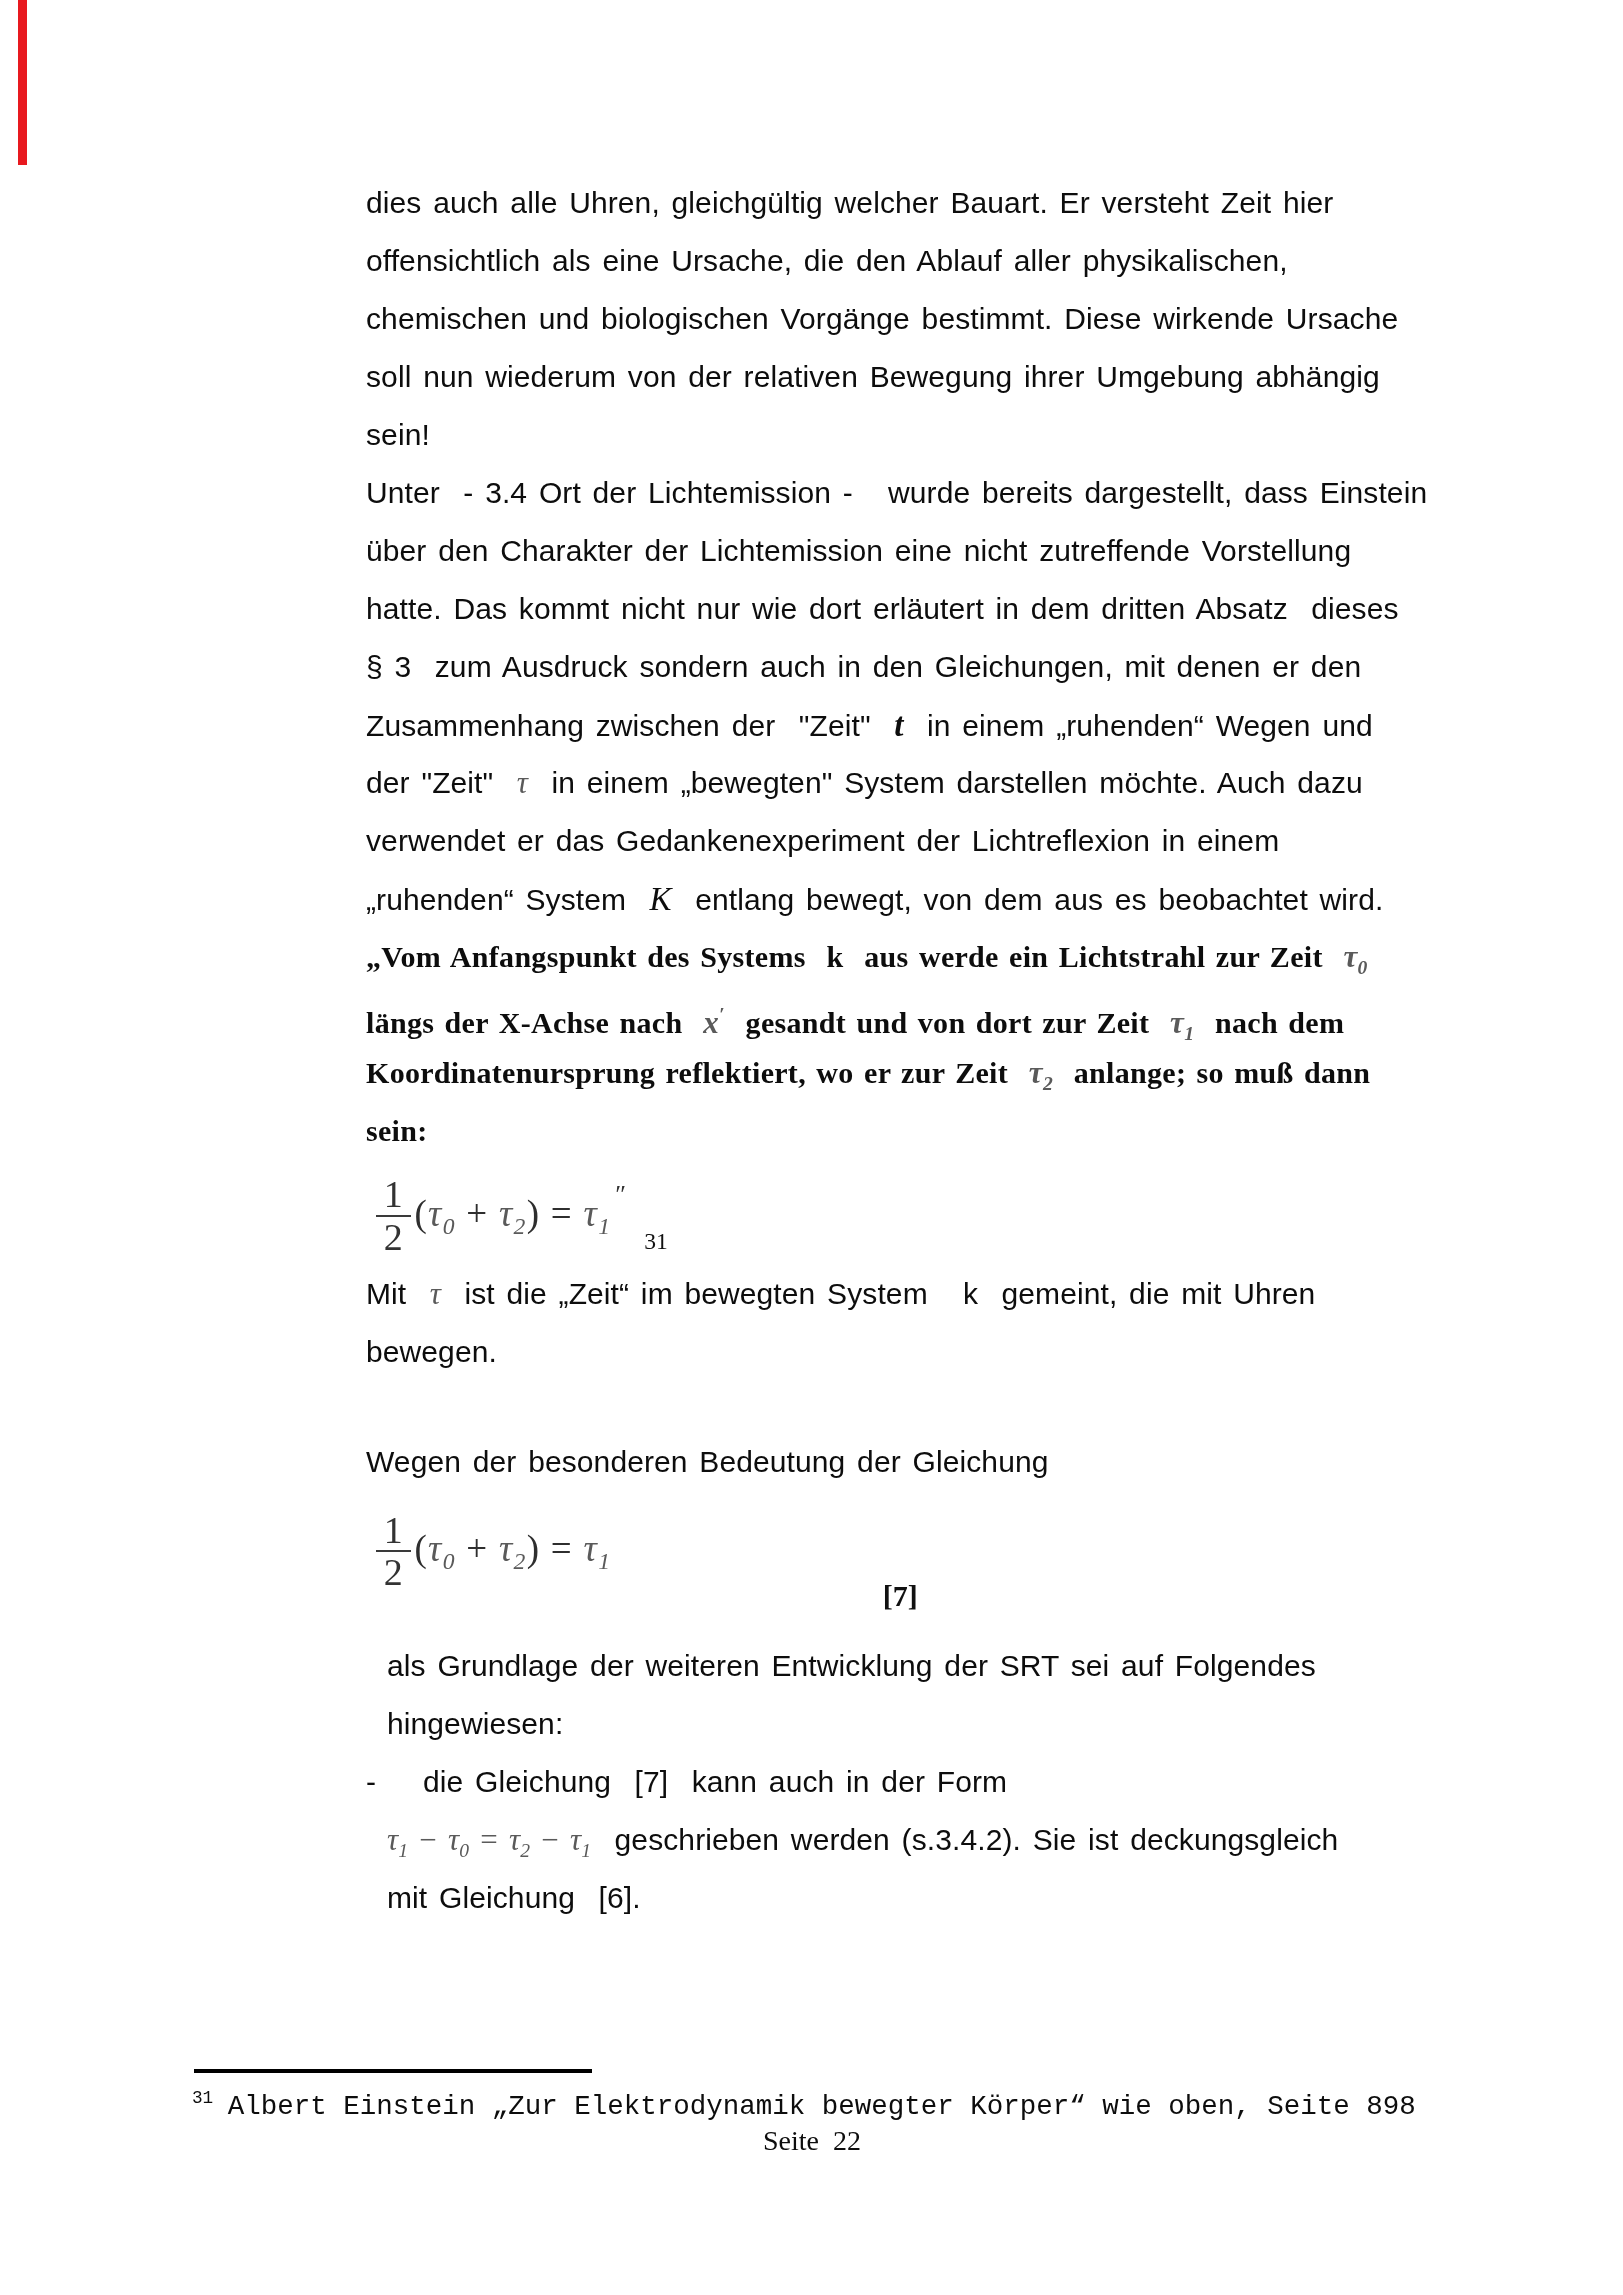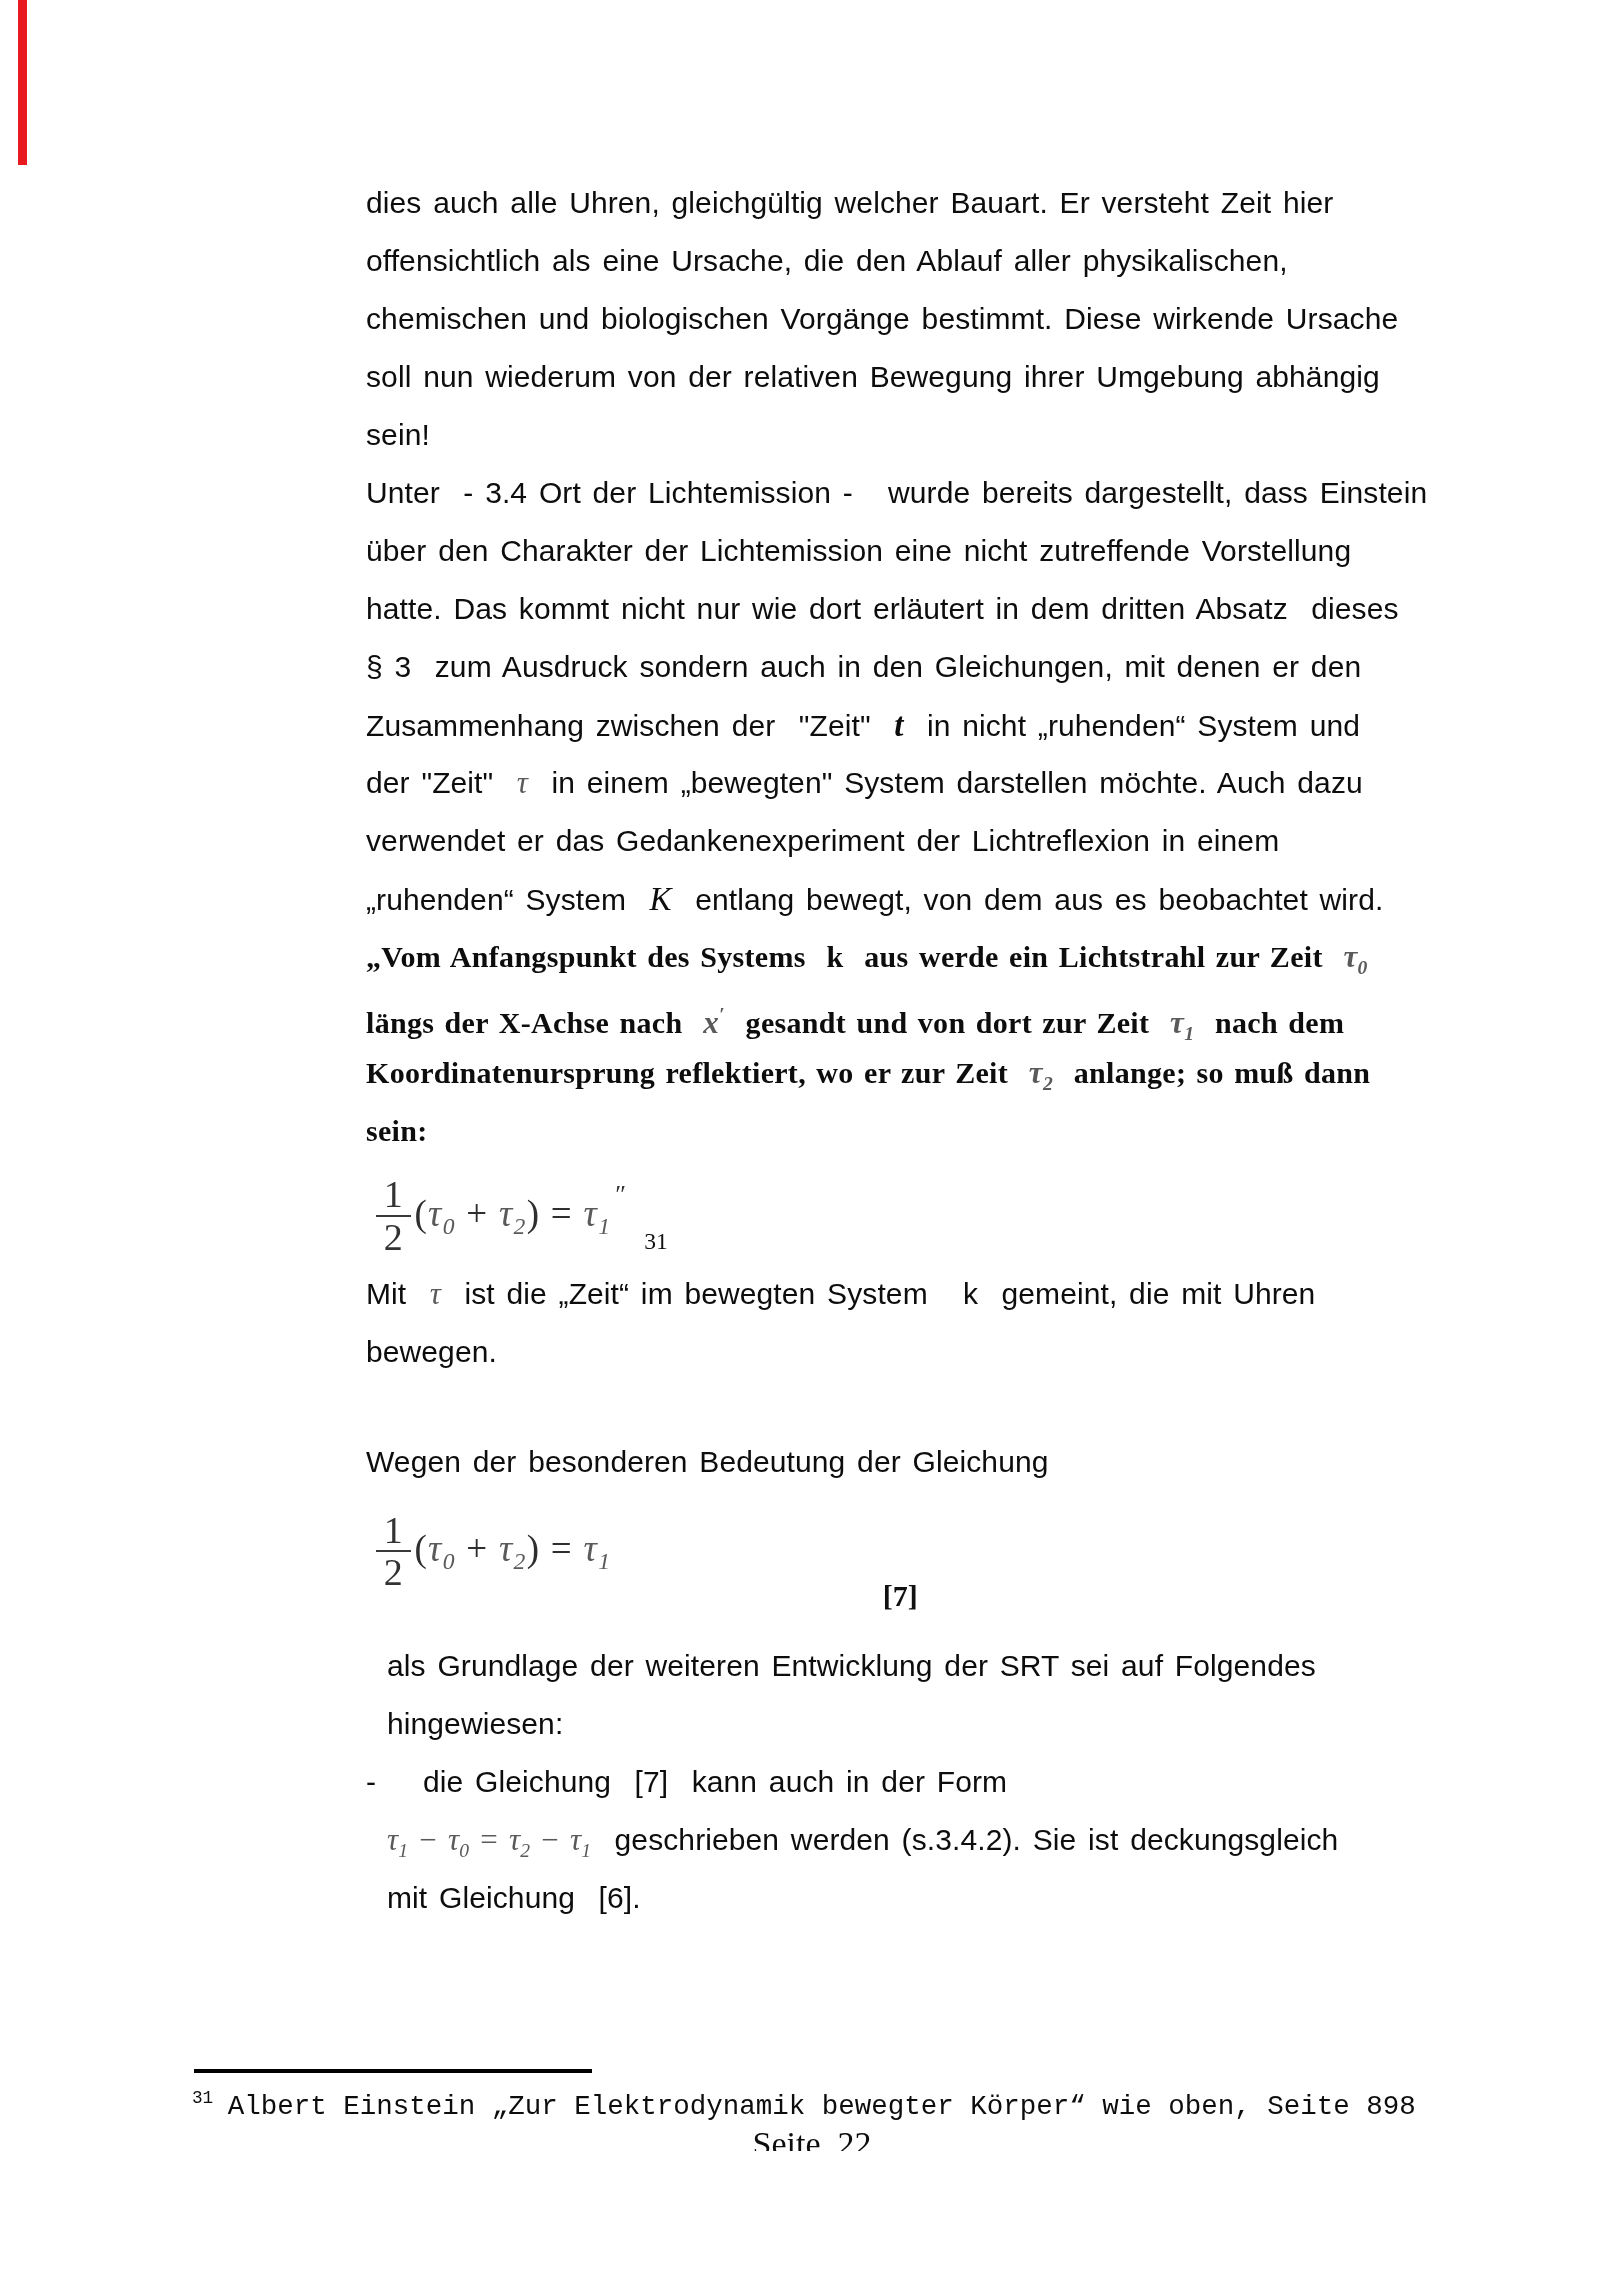--- a/index.html
+++ b/index.html
@@ -104,41 +104,41 @@
     color:#0d0d0d;
     white-space:pre;
   }
   .footnote sup { font-size:17.7px; vertical-align:10.5px; margin-right:14.4px; }
   .page-num {
     position:absolute;
     left:0; top:2125px;
     width:100%;
     text-align:center;
     font-family:"Liberation Serif", serif;
-    font-size:34px;
+    font-size:28px;
     color:#0d0d0d;
     white-space:pre;
   }
 </style>
 </head>
 <body>
 
 <div class="page" style="background: rgb(255, 255, 255);">
   <div class="red-mark" style="background: rgb(232, 25, 31);"></div>
   <div class="text-flow">
       <div class="line sans"><span>dies auch alle Uhren, gleichgültig welcher Bauart. Er versteht Zeit hier</span></div>
       <div class="line sans"><span>offensichtlich als eine Ursache, die den Ablauf aller physikalischen,</span></div>
       <div class="line sans"><span>chemischen und biologischen Vorgänge bestimmt. Diese wirkende Ursache</span></div>
       <div class="line sans"><span>soll nun wiederum von der relativen Bewegung ihrer Umgebung abhängig</span></div>
       <div class="line sans"><span>sein!</span></div>
       <div class="line sans"><span>Unter  - 3.4 Ort der Lichtemission -   wurde bereits dargestellt, dass Einstein</span></div>
       <div class="line sans"><span>über den Charakter der Lichtemission eine nicht zutreffende Vorstellung</span></div>
       <div class="line sans"><span>hatte. Das kommt nicht nur wie dort erläutert in dem dritten Absatz  dieses</span></div>
       <div class="line sans"><span>§ 3  zum Ausdruck sondern auch in den Gleichungen, mit denen er den</span></div>
-      <div class="line sans"><span>Zusammenhang zwischen der  "Zeit"  </span><span class="r-t">t</span><span>  in nicht „ruhenden“ System und</span></div>
+      <div class="line sans"><span>Zusammenhang zwischen der  "Zeit"  </span><span class="r-t">t</span><span>  in einem „ruhenden“ Wegen und</span></div>
       <div class="line sans"><span>der "Zeit"  </span><span class="r-mg">τ</span><span>  in einem „bewegten" System darstellen möchte. Auch dazu</span></div>
       <div class="line sans"><span>verwendet er das Gedankenexperiment der Lichtreflexion in einem</span></div>
       <div class="line sans"><span>„ruhenden“ System  </span><span class="r-mi">K</span><span>  entlang bewegt, von dem aus es beobachtet wird.</span></div>
       <div class="line quote"><span>„Vom Anfangspunkt des Systems  k  aus werde ein Lichtstrahl zur Zeit  </span><span class="r-mg">τ<sub>0</sub></span></div>
       <div class="line quote"><span>längs der X-Achse nach  </span><span class="r-mg">x<sup>′</sup></span><span>  gesandt und von dort zur Zeit  </span><span class="r-mg">τ<sub>1</sub></span><span>  nach dem</span></div>
       <div class="line quote"><span>Koordinatenursprung reflektiert, wo er zur Zeit  </span><span class="r-mg">τ<sub>2</sub></span><span>  anlange; so muß dann</span></div>
       <div class="line quote"><span>sein:</span></div>
       <div class="equation eq1">
         <span class="frac">
           <span class="num">1</span>

